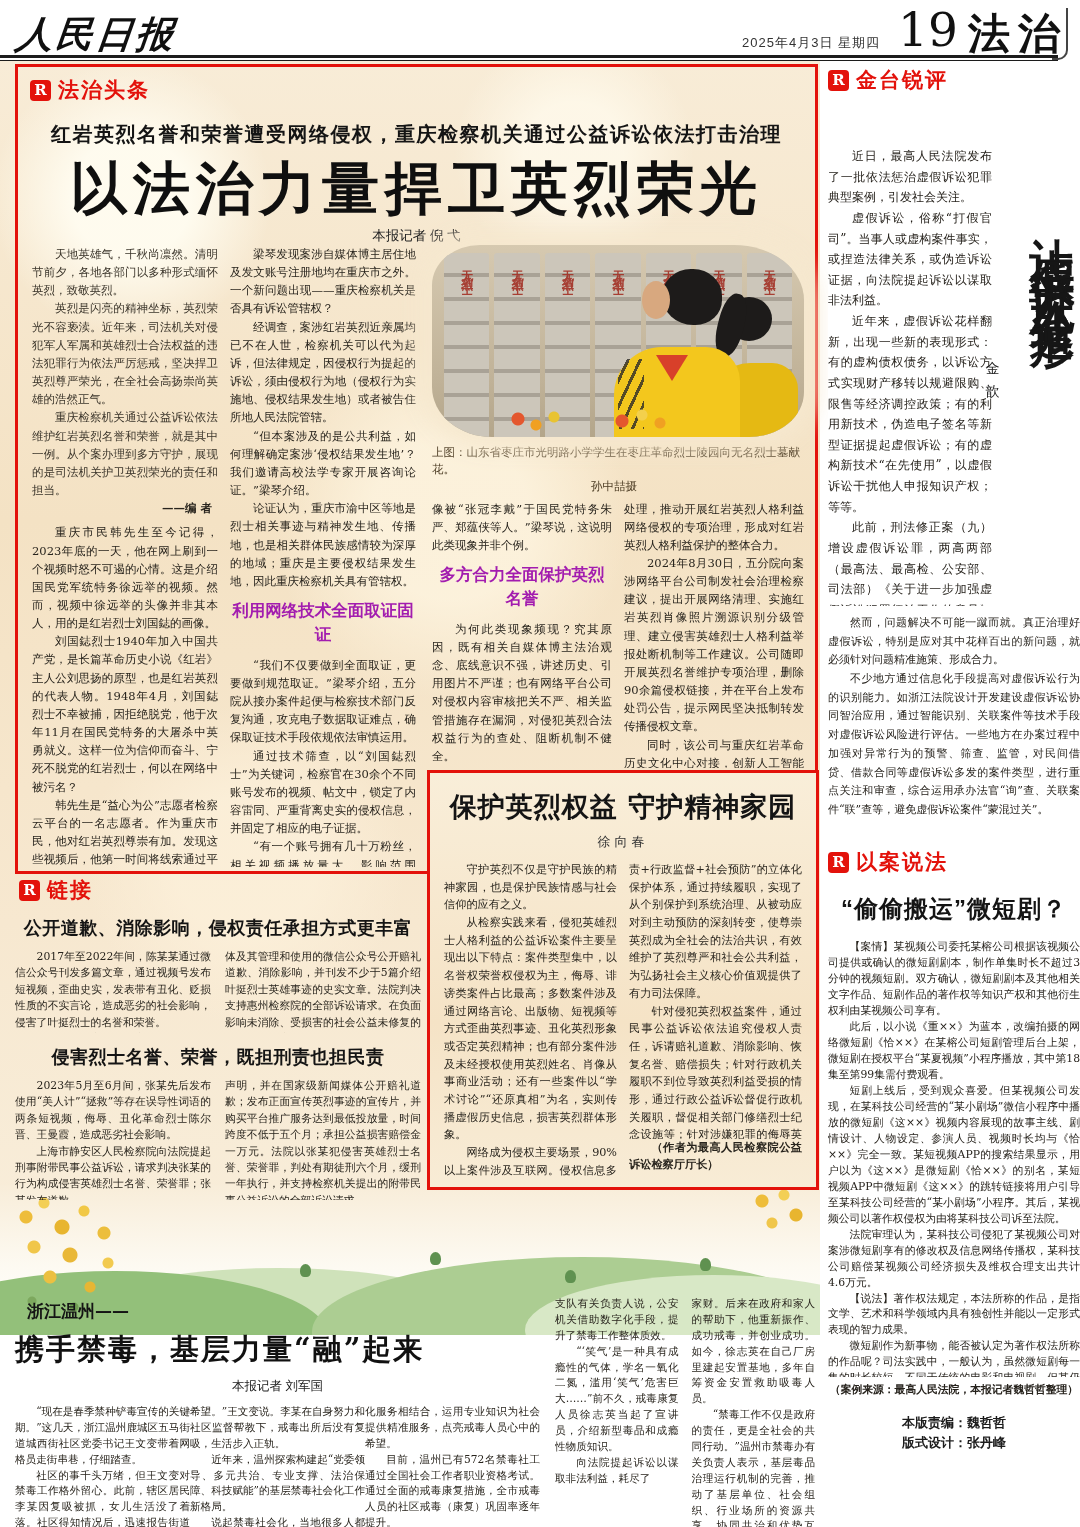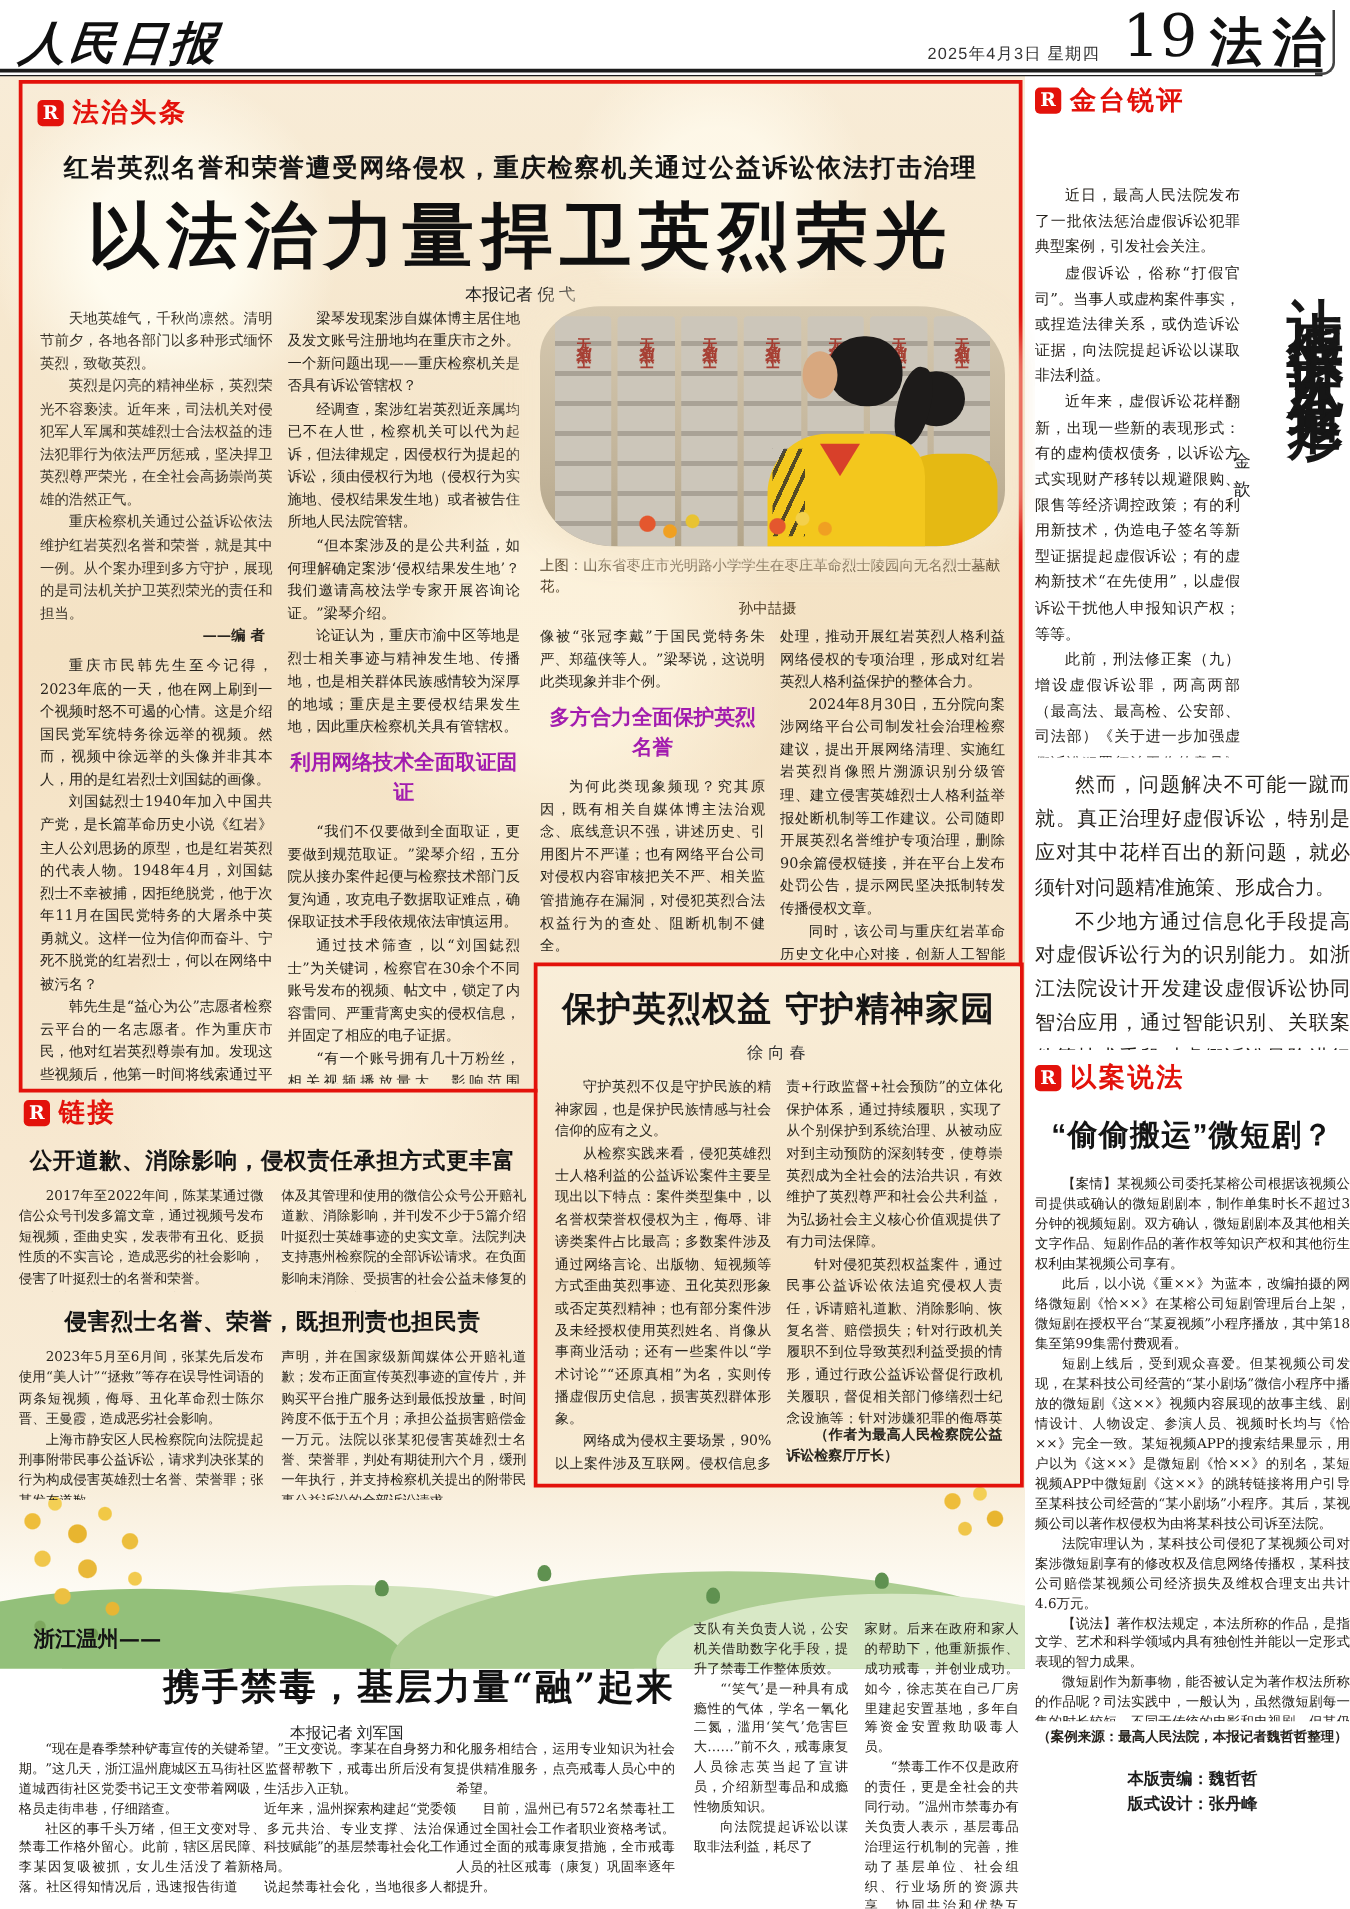--- a/index.html
+++ b/index.html
@@ -155,40 +155,40 @@
   .jt-area { position:relative; margin-top:8px; height:740px; }
   .jt-text { position:absolute; left:0; top:44px; width:164px; height:460px; overflow:hidden;
              font-family:"DejaVu Serif",serif; font-size:12px; line-height:1.72; text-align:justify; color:#26221c; }
   .jt-text p, .jt-bottom p { text-indent:2em; }
   .jt-title { position:absolute; right:2px; top:100px; height:510px; writing-mode:vertical-rl;
               font-family:"DejaVu Serif",serif; font-weight:700; font-size:45px; letter-spacing:11px;
               color:#161616; line-height:1.15; }
   .jt-author { position:absolute; right:78px; top:248px; writing-mode:vertical-rl;
                font-family:"DejaVu Serif",serif; font-size:14px; letter-spacing:9px; color:#222; }
   .jt-bottom { position:absolute; left:0; top:512px; width:252px; height:226px; overflow:hidden;
-               font-family:"DejaVu Serif",serif; font-size:16px; line-height:1.7; text-align:justify; color:#26221c; }
+               font-family:"DejaVu Serif",serif; font-size:11px; line-height:1.7; text-align:justify; color:#26221c; }
 
   .case-block { position:absolute; left:828px; top:848px; width:252px; z-index:2; background:#fff; }
   .case-title { margin-top:14px; text-align:center; font-weight:800; font-size:24px; line-height:1.55;
                 color:#141414; letter-spacing:1px; }
   .case-body { margin-top:12px; height:438px; overflow:hidden; font-family:"DejaVu Serif",serif;
                font-size:10.8px; line-height:1.48; text-align:justify; color:#26221c; }
   .case-body p { text-indent:2em; }
   .case-source { margin-top:6px; text-align:center; font-family:"DejaVu Serif",serif; font-weight:700;
                  font-size:10.8px; color:#26221c; }
   .credits { margin-top:16px; text-align:center; font-size:13px; line-height:1.55; font-weight:700; color:#1c1c1c; }
 
   
   .bottom-story { position:absolute; left:15px; top:1292px; width:800px; height:235px; z-index:2; }
   .ba-kicker { position:absolute; left:12px; top:8px; font-family:"DejaVu Serif",serif;
                font-weight:800; font-size:17px; color:#141414; }
-  .ba-title { position:absolute; left:0; top:38px; width:525px; text-align:right;
+  .ba-title { position:absolute; left:0; top:38px; width:525px; text-align:left;
               font-family:"DejaVu Serif",serif; font-weight:900; font-size:29px; letter-spacing:2px; color:#111; }
   .ba-byline { position:absolute; left:0; top:86px; width:525px; text-align:center; font-size:12.5px; color:#222; }
-  .ba-cols3 { position:absolute; left:0; top:100px; width:525px; height:123px; display:flex; }
+  .ba-cols3 { position:absolute; left:0; top:112px; width:525px; height:123px; display:flex; }
   .ba-cols3 .col { flex:1; font-size:10.6px; line-height:1.5; height:100%; }
   .ba-right { position:absolute; left:540px; top:4px; width:260px; height:231px; display:flex; gap:13px; }
   .ba-right .col { flex:1; font-size:10.6px; line-height:1.5; height:100%; }
 </style>
 </head>
 <body>
 
 <div class="page">
 
   <div class="masthead">

